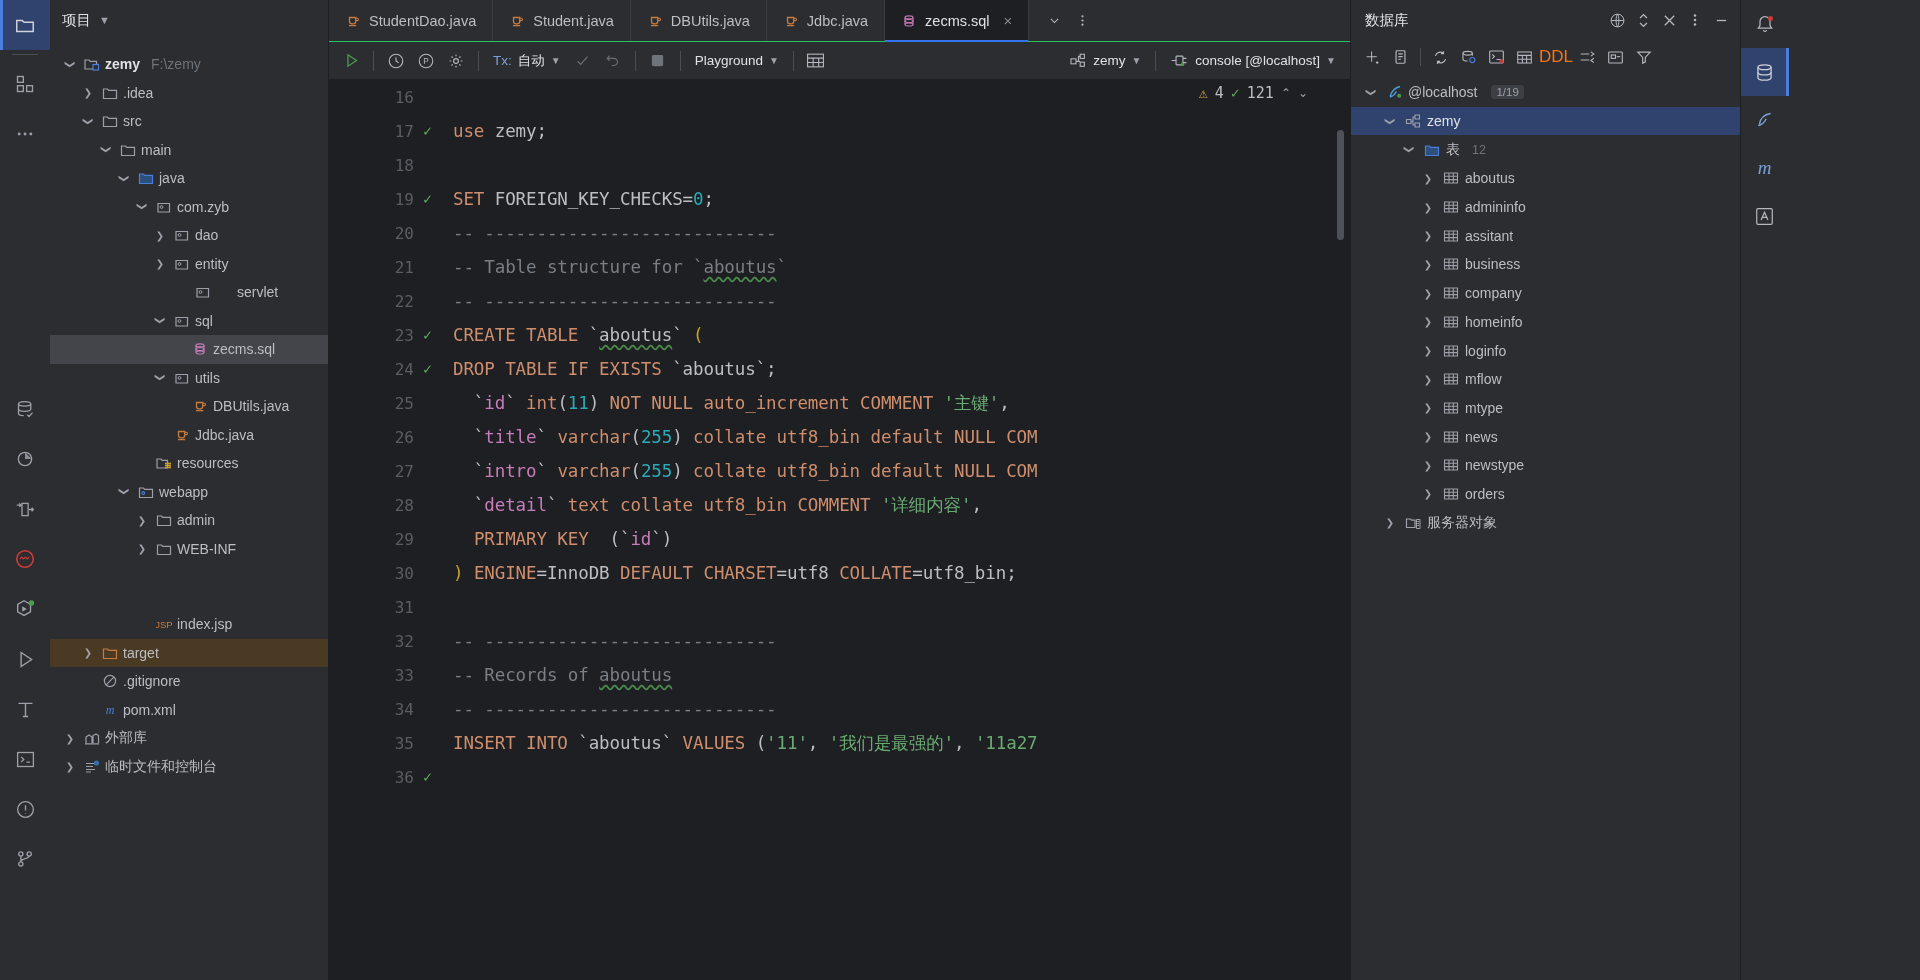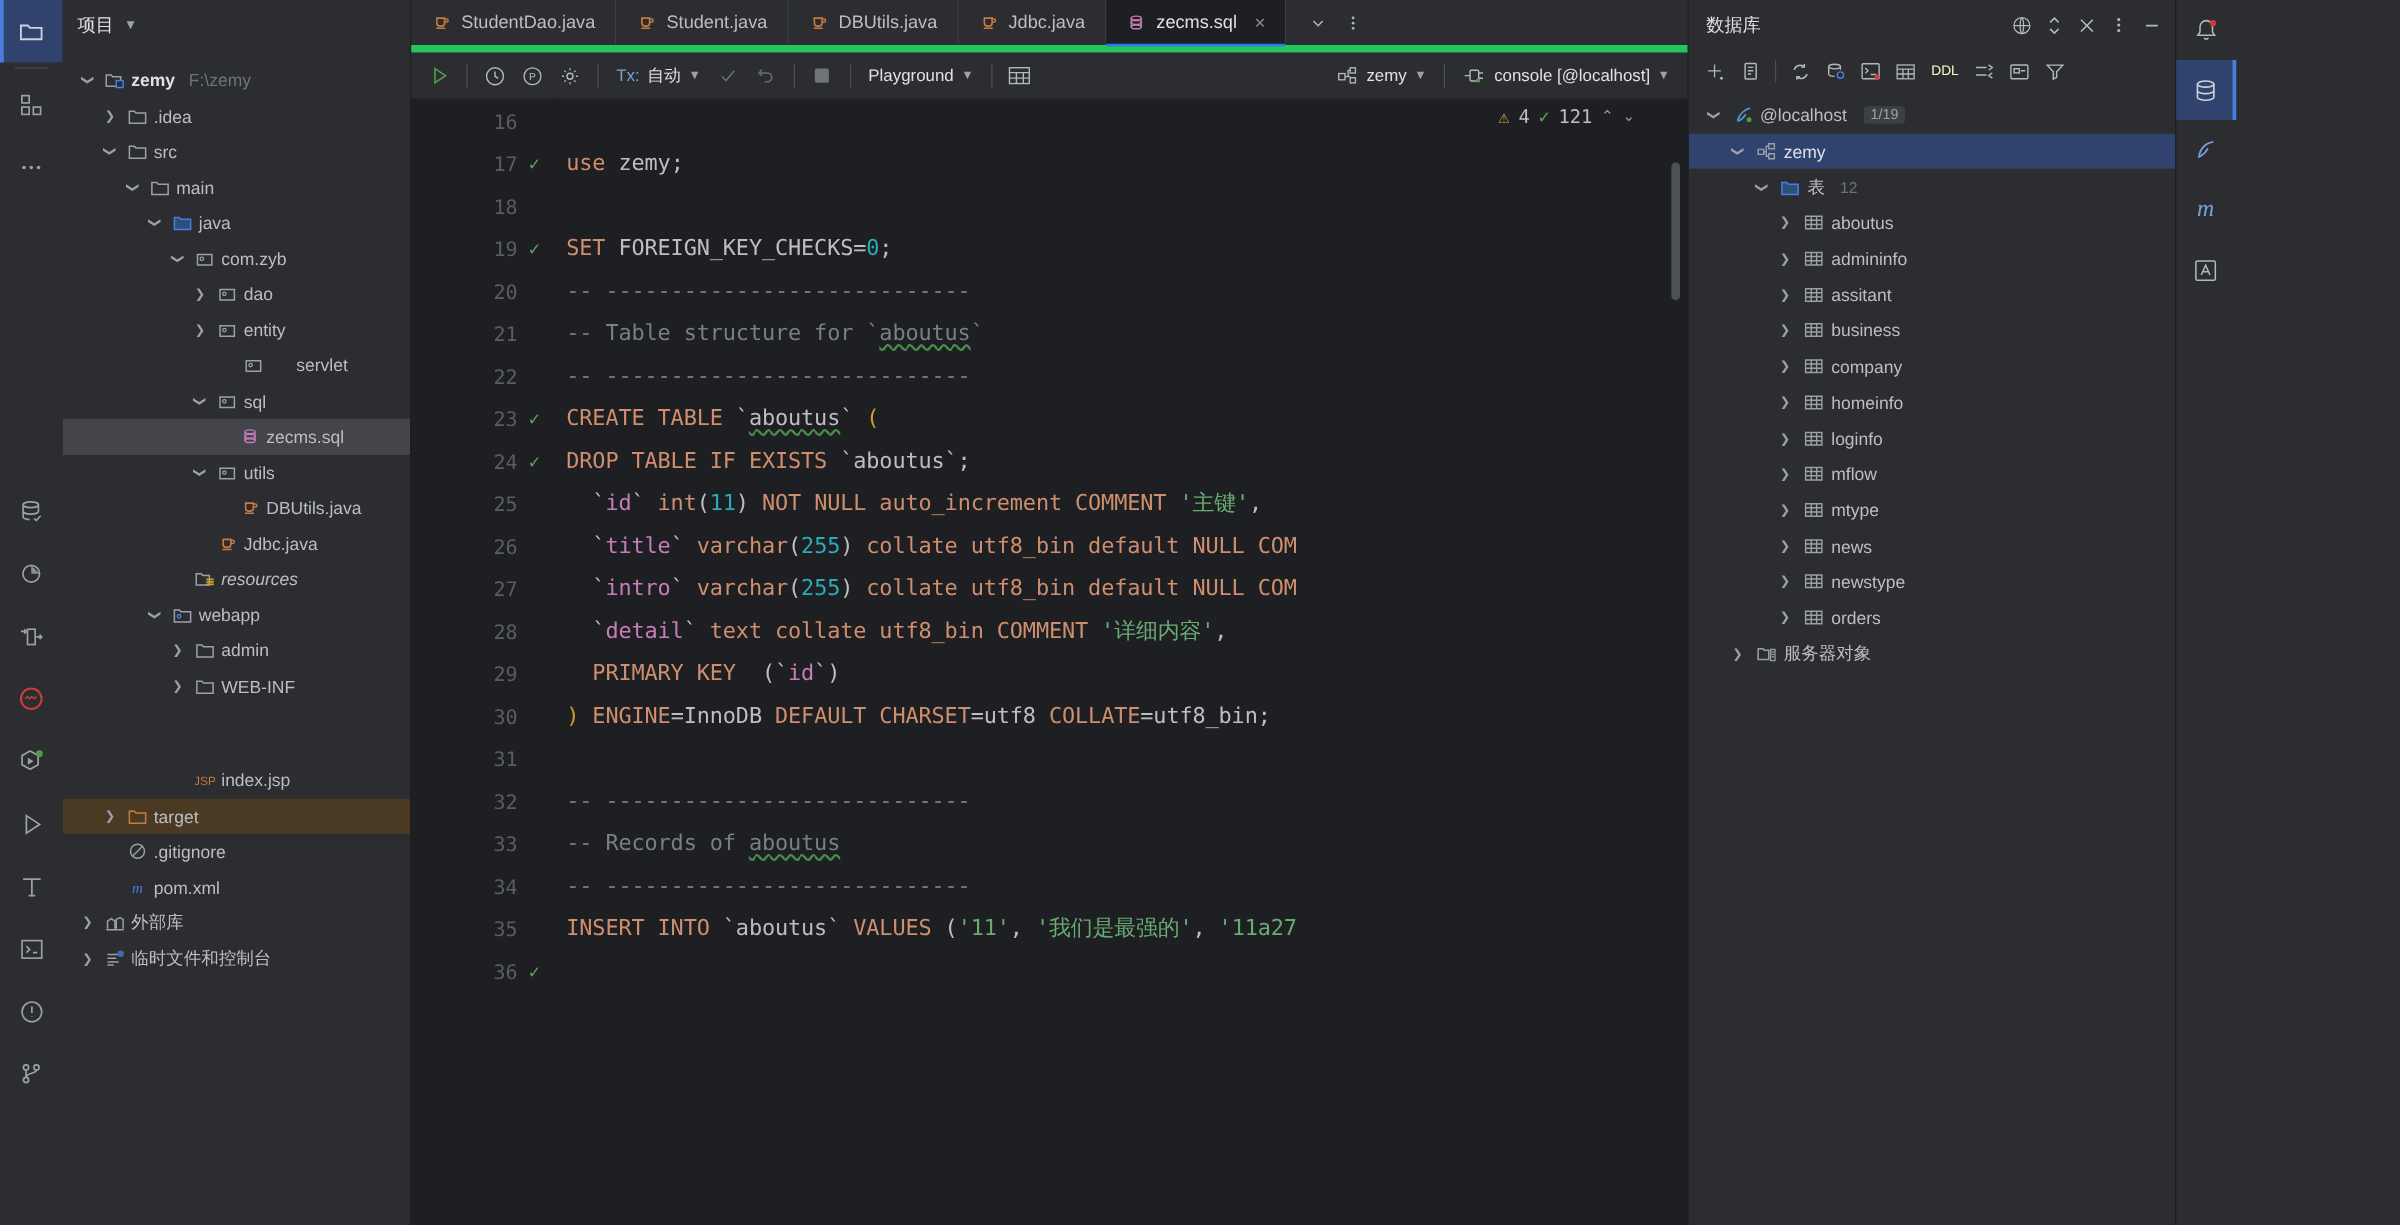--- a/index.html
+++ b/index.html
@@ -49,21 +49,21 @@
         color: #9da0a8; font-size: 10px; }
   .ti { width: 17px; flex: 0 0 17px; display: flex; align-items: center; justify-content: center; }
   .tlabel { font-size: 14px; }
   .tlabel.bold { font-weight: bold; color: #dfe1e5; }
   .tpath { color: #6f737a; font-size: 14px; margin-left: 6px; }
 
   
   .main { flex: 1; display: flex; flex-direction: column; background: #1e1f22; min-width: 0; }
   .tabbar {
     height: 42px; background: #2b2d30; display: flex; align-items: stretch;
-    border-bottom: 6px solid #22c55e; position: relative;
+    border-bottom: 1px solid #22c55e; position: relative;
   }
   .tab {
     display: flex; align-items: center; gap: 8px; padding: 0 16px;
     font-size: 14.5px; color: #bcbec4; border-right: 1px solid #393b40; white-space: nowrap;
   }
   .tab.active { background: #1e1f22; color: #dfe1e5; position: relative; }
   .tab.active::after {
     content: ""; position: absolute; left: 0; right: 0; bottom: -1px; height: 2px; background: #3574f0;
   }
   .tab .close { color: #868a91; font-size: 15px; margin-left: 6px; }
@@ -388,21 +388,21 @@
           <span class="tw"></span>
           <span class="ti">
             <svg width="16" height="16" viewBox="0 0 16 16">
               <path d="M4.5 4.5h6.2v3.8a2.6 2.6 0 01-2.6 2.6H7.1a2.6 2.6 0 01-2.6-2.6z" fill="none" stroke="#c87b3f" stroke-width="1.3"></path>
               <path d="M10.8 5.2h1.5a1.2 1.2 0 010 2.4h-1.5" fill="none" stroke="#c87b3f" stroke-width="1.1"></path>
               <path d="M4 12.6h7.2" fill="none" stroke="#c87b3f" stroke-width="1.3"></path>
             </svg>
           </span>
           <span class="tlabel">Jdbc.java</span>
         </div>
-        <div class="tree-row" style="padding-left: 84px; font-style: italic;">
+        <div class="tree-row" style="padding-left: 84px;">
           <span class="tw"></span>
           <span class="ti">
             <svg width="16" height="16" viewBox="0 0 16 16">
               <path d="M1 4h4l1.2 1.4h5.3v7.6H1z" fill="none" stroke="#9da0a8" stroke-width="1.2"></path>
               <path d="M9 8.5h6M9 10.5h6M9 12.5h6" fill="none" stroke="#c9a227" stroke-width="1.3"></path>
             </svg>
           </span>
           <span class="tlabel">resources</span>
         </div>
         <div class="tree-row" style="padding-left: 66px;">
@@ -838,21 +838,21 @@
             <path d="M5 6l2.5 2.5L5 11M10 12h5"></path>
             <circle cx="16" cy="14" r="2.4" fill="#cb3b3b" stroke="none"></circle>
           </svg>
       </span>
       <span class="dbt-icon">
         <svg width="17" height="15" viewBox="0 0 20 17" fill="none" stroke="#b4b8bf" stroke-width="1.2">
             <rect x="2" y="2" width="16" height="13"></rect>
             <path d="M2 6h16M2 10.5h16M7.5 6v9M12.5 6v9"></path>
           </svg>
       </span>
-      <span class="dbt-icon" style="width:34px;font-size:11px;color:#fef9c3">DDL</span>
+      <span class="dbt-icon" style="width:34px;font-size:17px;color:#f97316">DDL</span>
       <span class="dbt-icon">
         <svg width="17" height="16" viewBox="0 0 20 18" fill="none" stroke="#b4b8bf" stroke-width="1.3">
             <path d="M2 5.5h10M2 12.5h10"></path>
             <path d="M14 3l3.5 2.5L14 8M17.5 10.5L14 13l3.5 2.5"></path>
           </svg>
       </span>
       <span class="dbt-icon">
         <svg width="17" height="15" viewBox="0 0 20 17" fill="none" stroke="#b4b8bf" stroke-width="1.3">
             <rect x="2" y="2" width="16" height="13" rx="1"></rect>
             <rect x="5" y="5.5" width="5" height="4"></rect>

